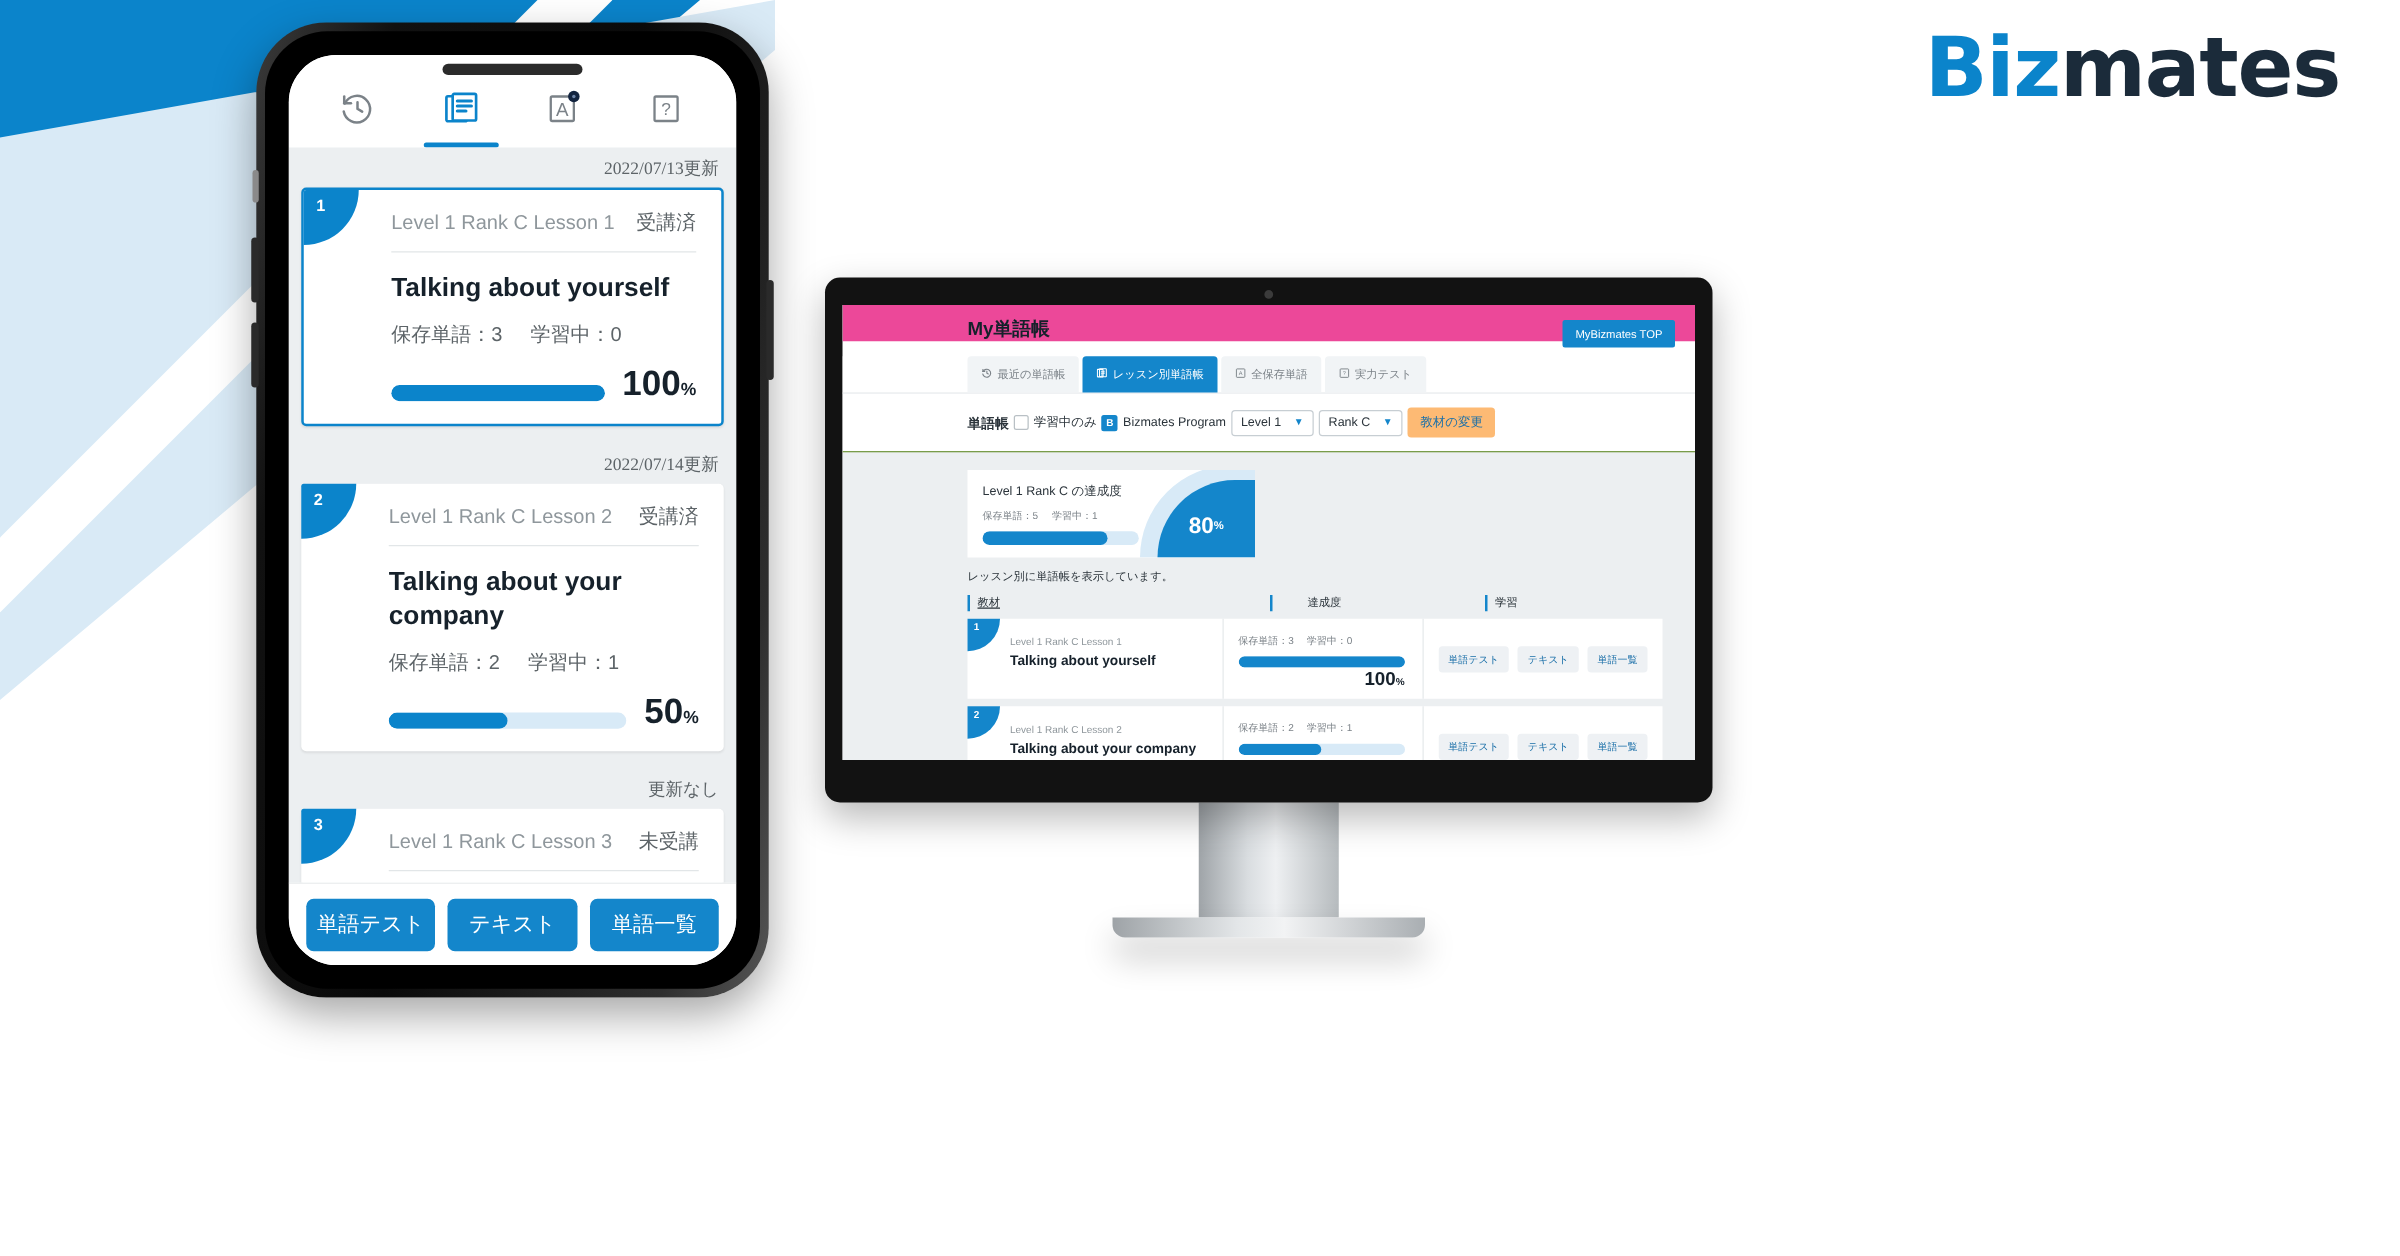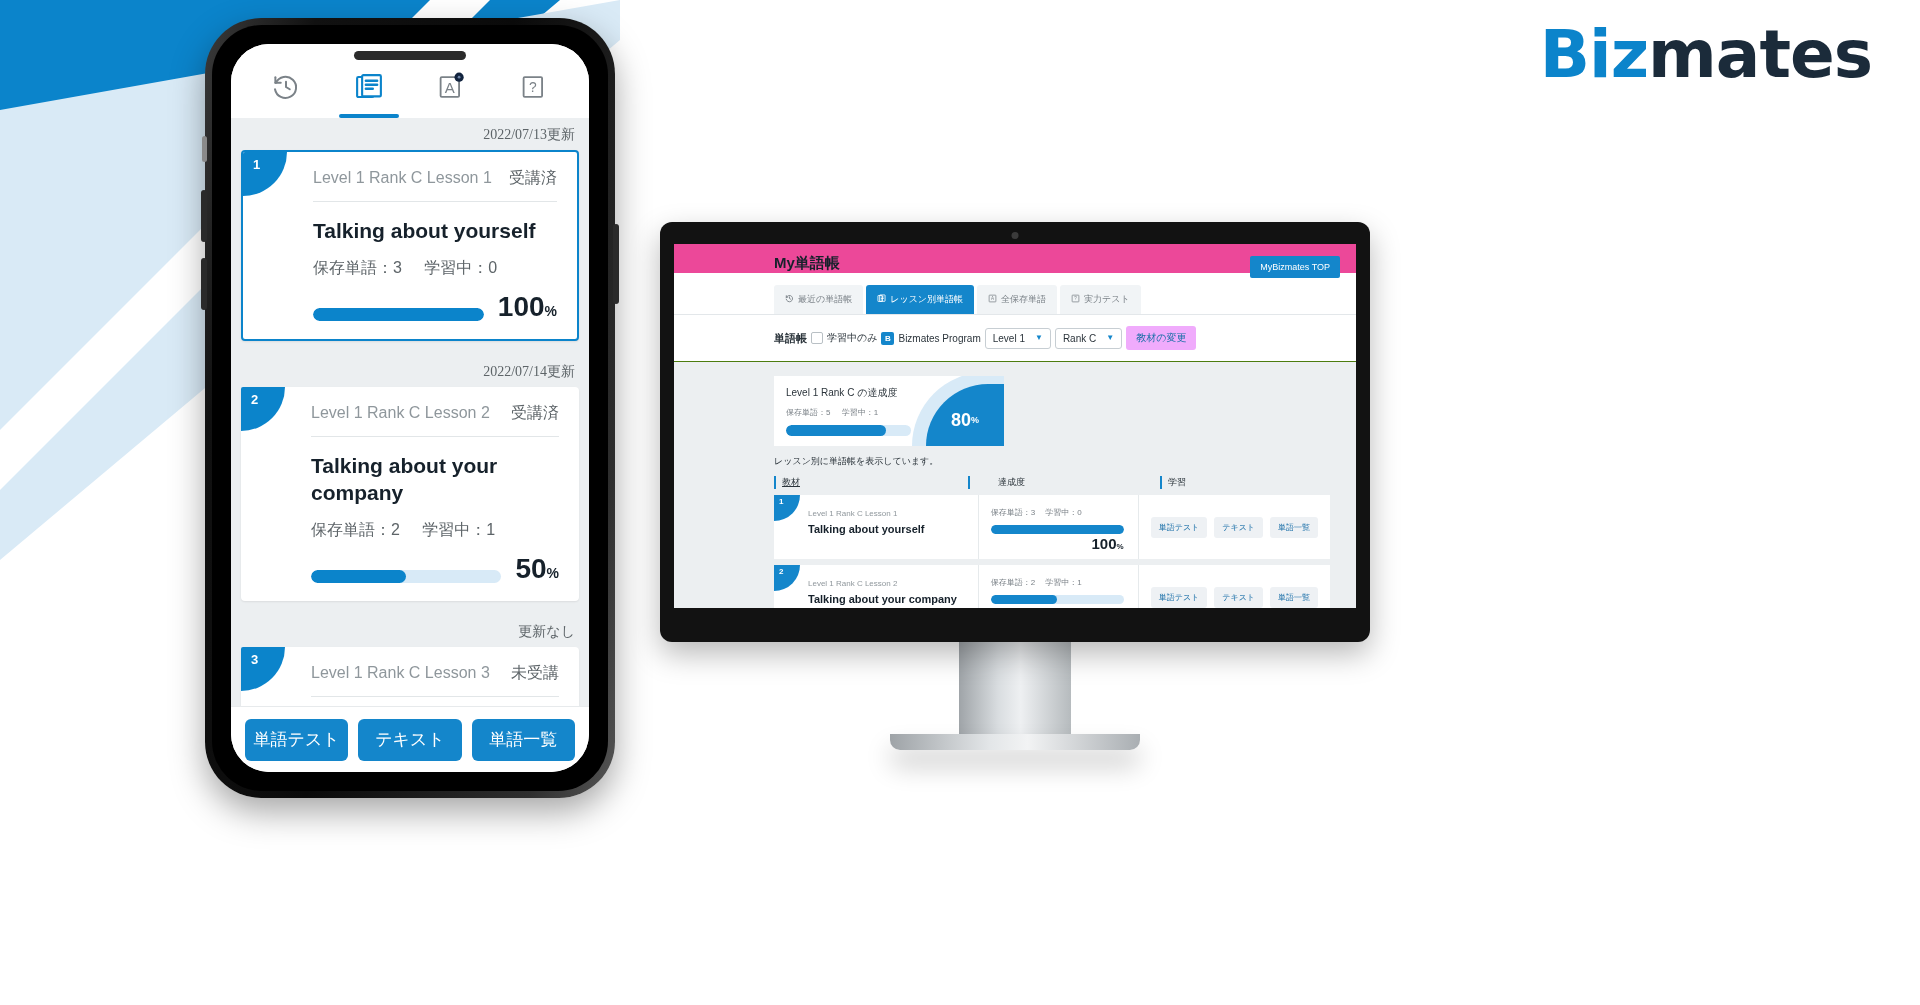--- a/index.html
+++ b/index.html
@@ -207,21 +207,21 @@
     font-size:8px; font-weight:700; border-radius:2px;
     display:flex; align-items:center; justify-content:center;
   }
   .d-select{
     display:flex; gap:10px;
     border:1px solid #c7ced3; border-radius:3px;
     padding:4px 7px; font-size:10px; background:#fff; cursor:pointer;
   }
   .d-chevron{ font-size:8px; color:#1486cb; }
   .d-ghostbtn{
-    background:#f0abfc; color:#1a6fa8; font-size:10px;
+    background:#fdba74; color:#1a6fa8; font-size:10px;
     padding:5px 10px; border:none; border-radius:3px; cursor:pointer;
   }
   .d-main{ background:#eceff1; padding:14px 26px 0 100px; height:100%; }
   .ach-card{
     background:#fff; width:230px; padding:10px 12px 0 12px;
     position:relative; overflow:hidden; height:70px;
   }
   .ach-title{ font-size:10px; color:#2b343b; }
   .ach-counts{ font-size:8px; color:#7b8288; margin-top:7px; }
   .ach-counts span{ margin-right:9px; }
@@ -239,22 +239,22 @@
   .ach-fan em{ font-size:9px; font-style:normal; }
   .ach-fan-outline{
     position:absolute; right:0; bottom:0; width:92px; height:74px;
     background:#d8eaf7; border-radius:92px 0 0 0;
   }
   .d-note{ font-size:9px; color:#2b343b; margin-top:9px; }
   .d-thead{
     display:flex; margin-top:8px; font-size:9px; color:#2b343b;
   }
   .d-th{ border-left:2px solid #1486cb; padding-left:6px; }
-  .d-th.c1{ width:194px;text-decoration:underline; }
-  .d-th.c2{ width:192px;padding-left:28px; }
+  .d-th.c1{ width:242px;text-decoration:underline; }
+  .d-th.c2{ width:172px;padding-left:28px; }
   .d-th.c3{ flex:1; }
   .d-row{
     display:flex; align-items:stretch; background:#fff; margin-top:6px;
     height:64px; position:relative;
   }
   .d-row .rc{
     position:absolute; left:0; top:0; width:26px; height:26px;
     background:#1486cb; border-radius:0 0 26px 0; color:#fff;
     font-size:8px; font-weight:700; padding:2px 0 0 5px;
   }

